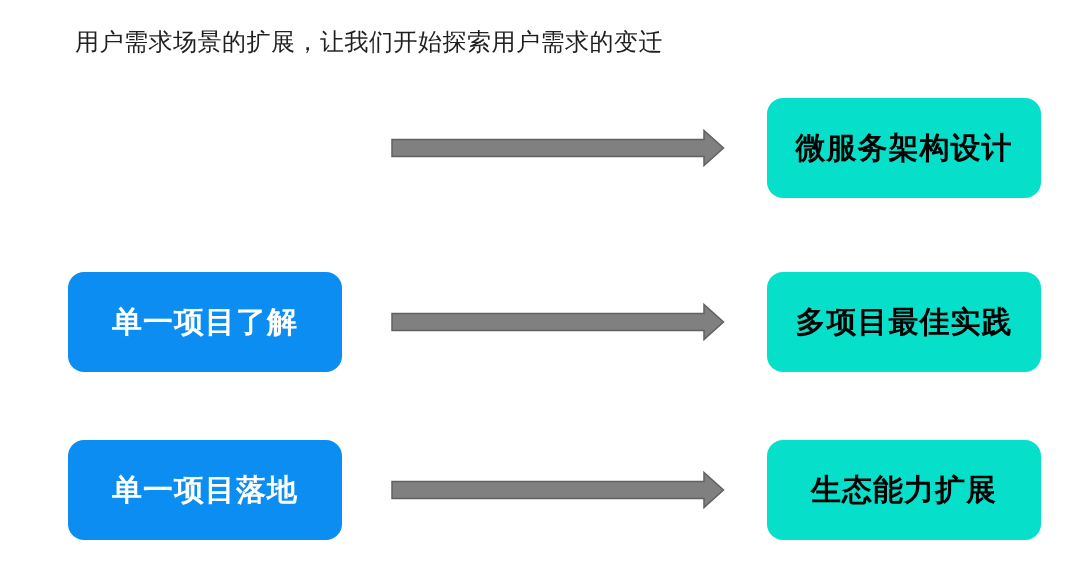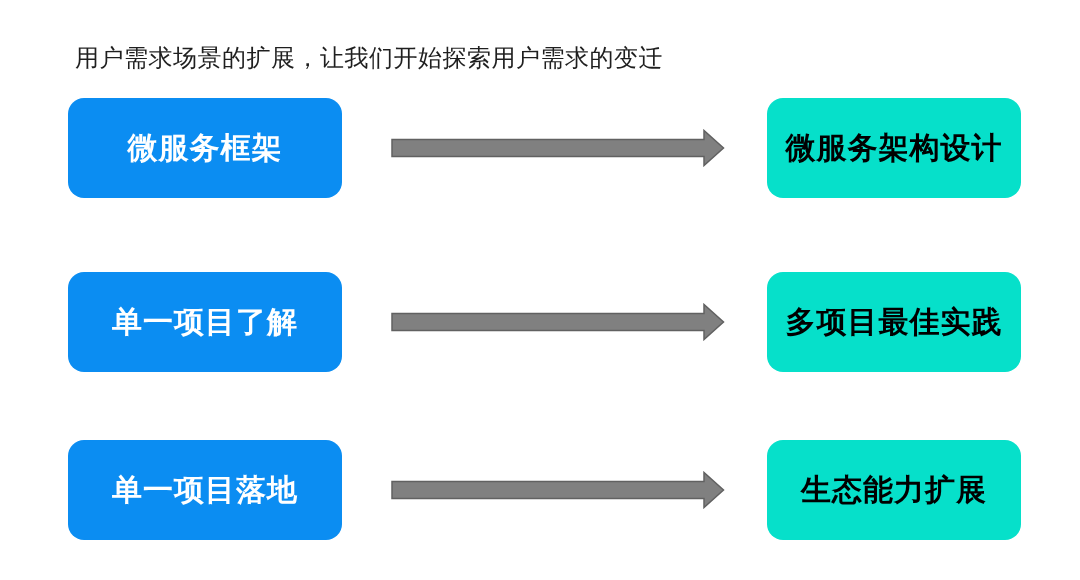--- a/index.html
+++ b/index.html
@@ -21,27 +21,26 @@
   .canvas {
     position: relative;
     width: 1080px;
     height: 580px;
     background: var(--page-bg);
     overflow: hidden;
   }
   .slide-title {
     position: absolute;
     left: 75px;
-    top: 44px;
+    top: 26px;
     font-size: 24px;
     line-height: 1.3;
     letter-spacing: 0.5px;
     color: var(--title-color);
     white-space: nowrap;
-    font-family: Liberation Mono, monospace;
   }
   .flow-row {
     position: absolute;
     left: 0;
     width: 1080px;
     height: 100px;
   }
   .row-1 { top: 98px; }
   .row-2 { top: 272px; }
   .row-3 { top: 440px; }
@@ -59,21 +58,21 @@
     white-space: nowrap;
   }
   .node-left {
     left: 68px;
     width: 274px;
     background: var(--accent-blue);
     color: var(--left-text);
   }
   .node-right {
     left: 767px;
-    width: 254px;
+    width: 274px;
     background: var(--accent-teal);
     color: var(--right-text);
   }
   .arrow {
     position: absolute;
     left: 391px;
     top: 31px;
     width: 334px;
     height: 38px;
   }
@@ -85,21 +84,20 @@
   }
 </style>
 </head>
 <body>
 
 <div class="canvas">
 
   <div class="slide-title">用户需求场景的扩展，让我们开始探索用户需求的变迁</div>
 
   <div class="flow-row row-1">
-    <div class="node node-left">微服务框架</div>
     <svg class="arrow" viewBox="0 0 334 38" preserveAspectRatio="none">
       <polygon class="arrow-shape" points="1,10.5 313,10.5 313,1.5 332.5,19 313,36.5 313,27.5 1,27.5"></polygon>
     </svg>
     <div class="node node-right">微服务架构设计</div>
   </div>
 
   <div class="flow-row row-3">
     <div class="node node-left">单一项目落地</div>
     <svg class="arrow" viewBox="0 0 334 38" preserveAspectRatio="none">
       <polygon class="arrow-shape" points="1,10.5 313,10.5 313,1.5 332.5,19 313,36.5 313,27.5 1,27.5"></polygon>

